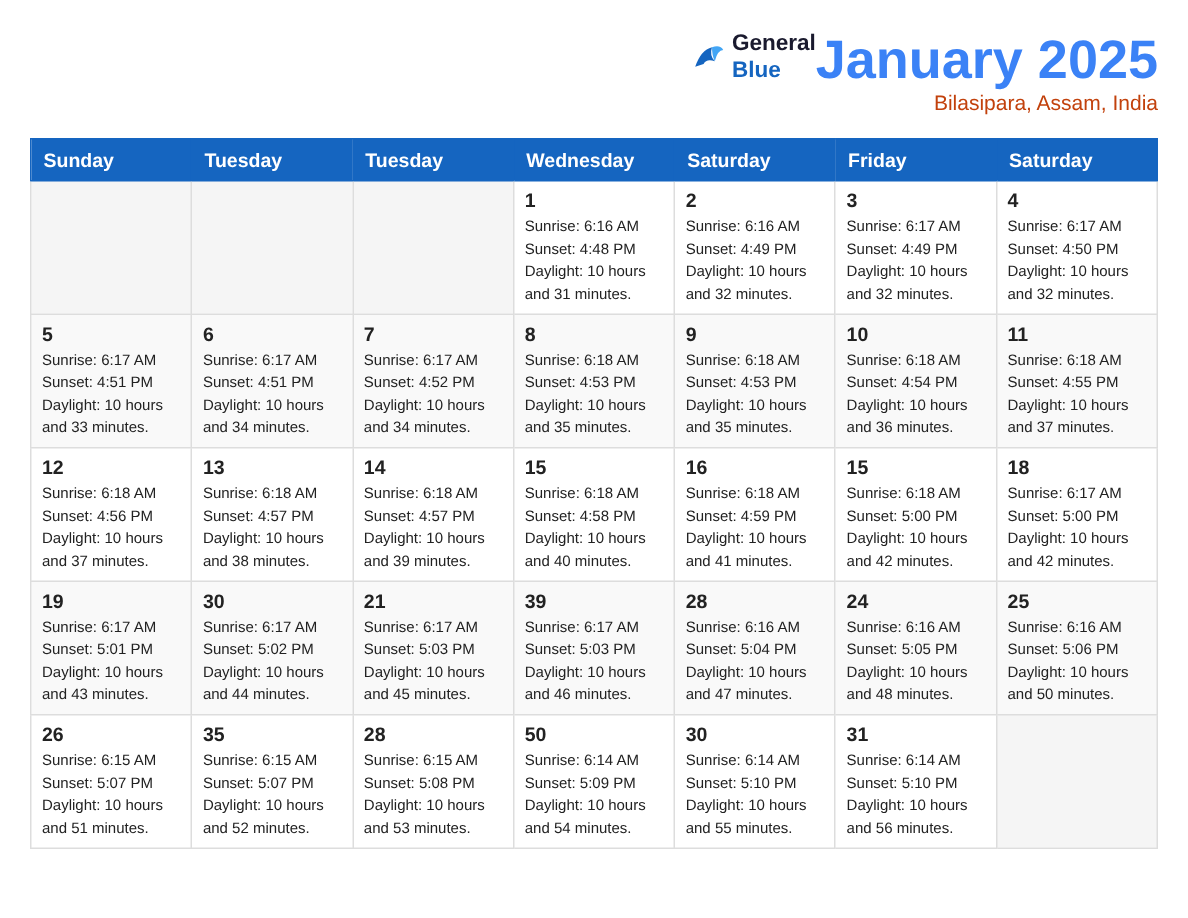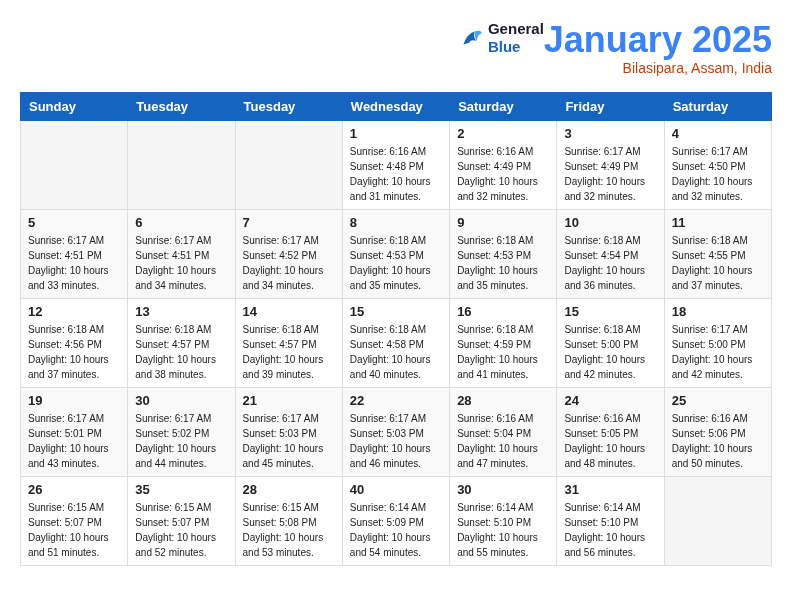--- a/index.html
+++ b/index.html
@@ -201,21 +201,21 @@
         </td>
         <td>
           <span class="day-num">30</span>
           <div class="day-info">Sunrise: 6:17 AM<br>Sunset: 5:02 PM<br>Daylight: 10 hours and 44 minutes.</div>
         </td>
         <td>
           <span class="day-num">21</span>
           <div class="day-info">Sunrise: 6:17 AM<br>Sunset: 5:03 PM<br>Daylight: 10 hours and 45 minutes.</div>
         </td>
         <td>
-          <span class="day-num">22</span>
+          <span class="day-num">39</span>
           <div class="day-info">Sunrise: 6:17 AM<br>Sunset: 5:03 PM<br>Daylight: 10 hours and 46 minutes.</div>
         </td>
         <td>
           <span class="day-num">28</span>
           <div class="day-info">Sunrise: 6:16 AM<br>Sunset: 5:04 PM<br>Daylight: 10 hours and 47 minutes.</div>
         </td>
         <td>
           <span class="day-num">24</span>
           <div class="day-info">Sunrise: 6:16 AM<br>Sunset: 5:05 PM<br>Daylight: 10 hours and 48 minutes.</div>
         </td>
@@ -231,21 +231,21 @@
         </td>
         <td>
           <span class="day-num">35</span>
           <div class="day-info">Sunrise: 6:15 AM<br>Sunset: 5:07 PM<br>Daylight: 10 hours and 52 minutes.</div>
         </td>
         <td>
           <span class="day-num">28</span>
           <div class="day-info">Sunrise: 6:15 AM<br>Sunset: 5:08 PM<br>Daylight: 10 hours and 53 minutes.</div>
         </td>
         <td>
-          <span class="day-num">40</span>
+          <span class="day-num">50</span>
           <div class="day-info">Sunrise: 6:14 AM<br>Sunset: 5:09 PM<br>Daylight: 10 hours and 54 minutes.</div>
         </td>
         <td>
           <span class="day-num">30</span>
           <div class="day-info">Sunrise: 6:14 AM<br>Sunset: 5:10 PM<br>Daylight: 10 hours and 55 minutes.</div>
         </td>
         <td>
           <span class="day-num">31</span>
           <div class="day-info">Sunrise: 6:14 AM<br>Sunset: 5:10 PM<br>Daylight: 10 hours and 56 minutes.</div>
         </td>

